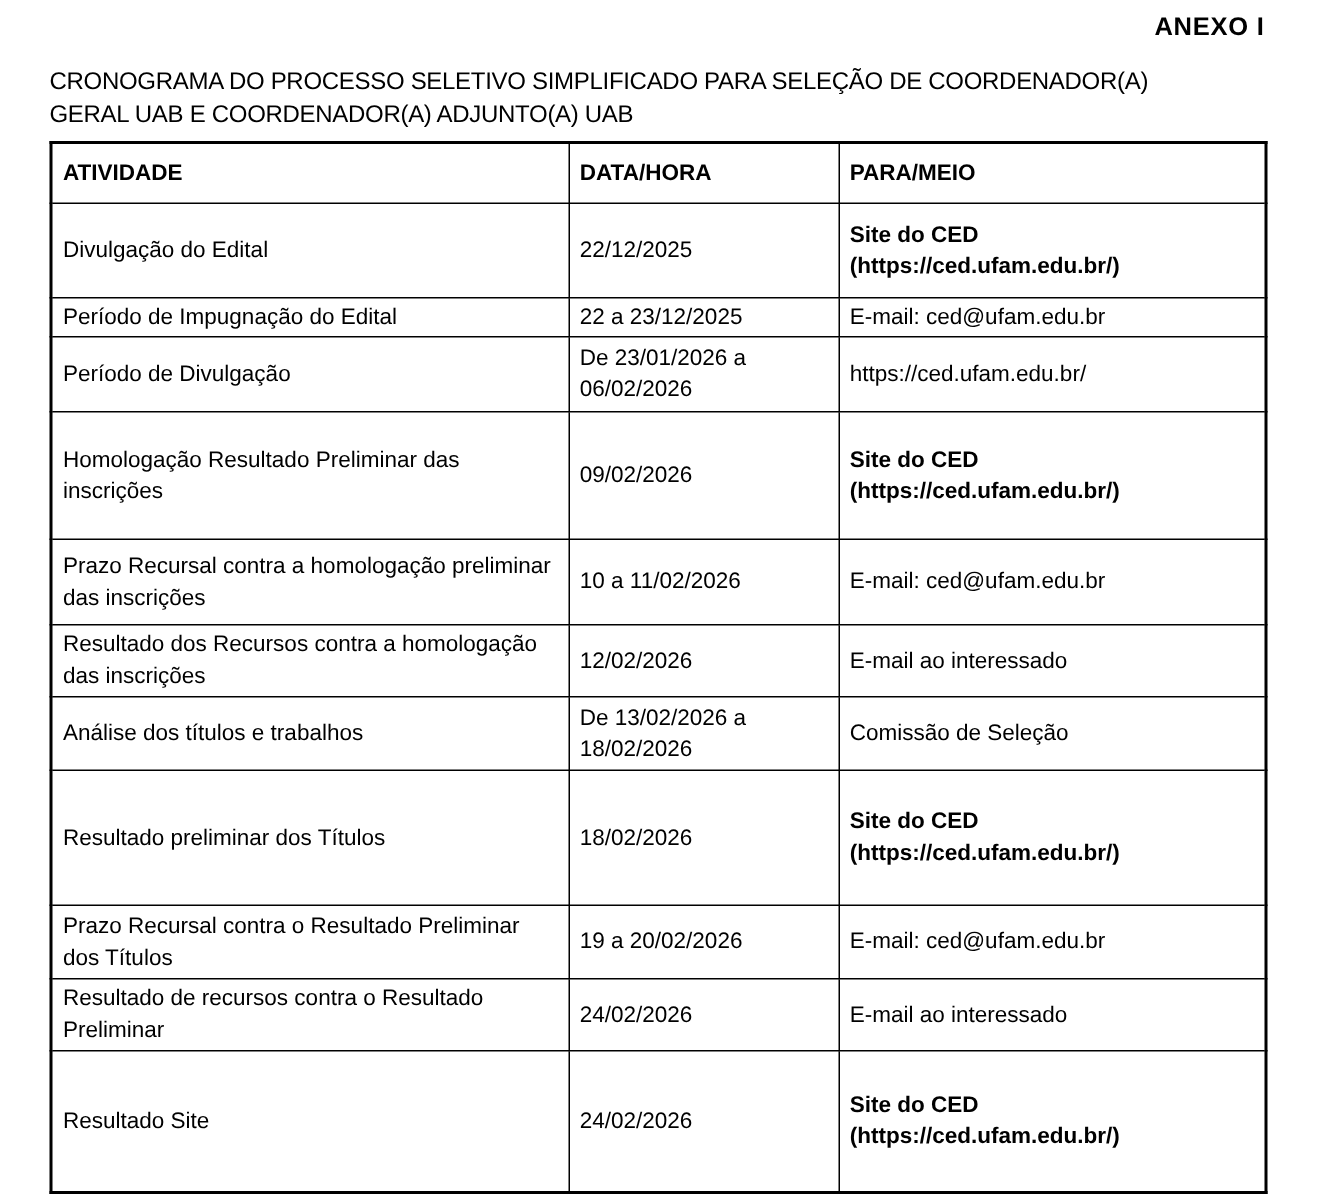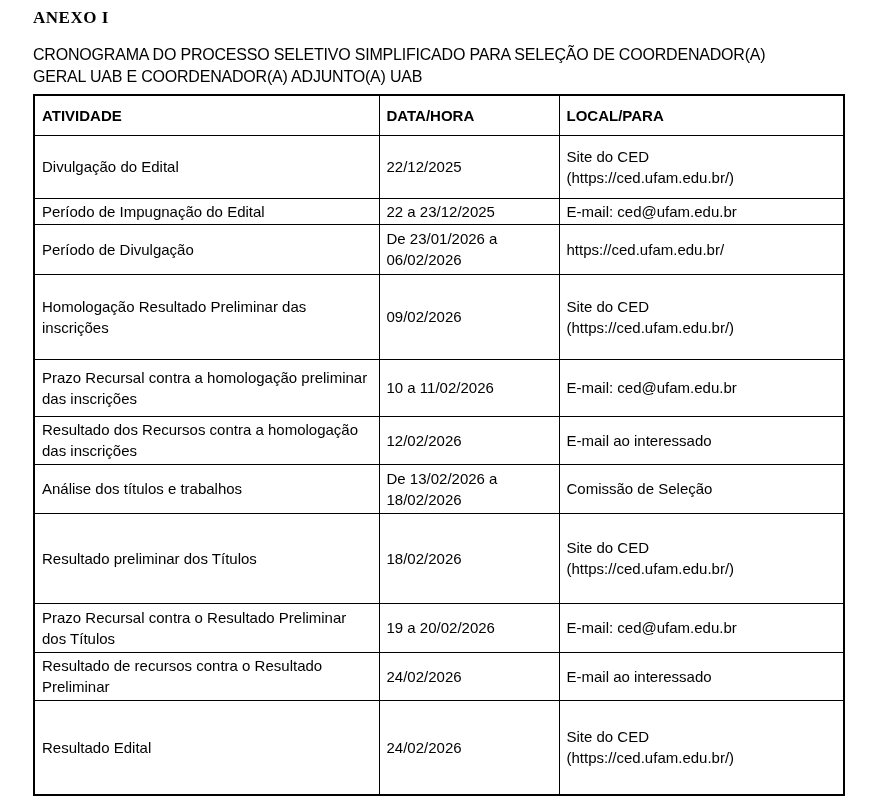--- a/index.html
+++ b/index.html
@@ -10,22 +10,22 @@
     font-family: "Liberation Sans", sans-serif;
     color: #000000;
     overflow: hidden;
   }
   .page {
     width: 891px;
     height: 801px;
     padding: 8px 48px 0 33px;
   }
   .doc-title {
-    text-align: left;
-    font-family: Liberation Serif, serif;
+    text-align: right;
+    font-family: Liberation Sans, sans-serif;
     font-weight: bold;
     font-size: 17px;
     letter-spacing: 0.5px;
     margin-bottom: 16px;
   }
   .doc-heading {
     font-weight: normal;
     font-size: 16px;
     line-height: 22px;
     margin-bottom: 6px;
@@ -44,21 +44,21 @@
     padding: 2px 6px 2px 7px;
     vertical-align: middle;
     white-space: pre-line;
     overflow: hidden;
   }
   table.cronograma th {
     text-align: left;
     font-weight: bold;
     height: 40px;
   }
-  td.valign-top { vertical-align: top; padding-top: 4px; }
+  td.valign-top { vertical-align: top; padding-top: 4px; font-weight: bold; }
   col.c-atividade { width: 345px; }
   col.c-data { width: 180px; }
   col.c-local { width: 285px; }
 </style>
 </head>
 <body>
 
 <div class="page">
 
   <div class="doc-title">ANEXO I</div>
@@ -71,21 +71,21 @@
   <table class="cronograma">
     <colgroup>
       <col class="c-atividade">
       <col class="c-data">
       <col class="c-local">
     </colgroup>
     <thead>
       <tr>
         <th>ATIVIDADE</th>
         <th>DATA/HORA</th>
-        <th>LOCAL/PARA</th>
+        <th>PARA/MEIO</th>
       </tr>
     </thead>
     <tbody>
       <tr style="height:63px;">
         <td>Divulgação do Edital</td>
         <td>22/12/2025</td>
         <td class="valign-top">Site do CED
 (https://ced.ufam.edu.br/)</td>
       </tr>
       <tr style="height:25px;">
@@ -131,21 +131,21 @@
         <td>Prazo Recursal contra o Resultado Preliminar dos Títulos</td>
         <td>19 a 20/02/2026</td>
         <td>E-mail: ced@ufam.edu.br</td>
       </tr>
       <tr style="height:48px;">
         <td>Resultado de recursos contra o Resultado Preliminar</td>
         <td>24/02/2026</td>
         <td>E-mail ao interessado</td>
       </tr>
       <tr style="height:95px;">
-        <td>Resultado Edital</td>
+        <td>Resultado Site</td>
         <td>24/02/2026</td>
         <td class="valign-top">Site do CED
 (https://ced.ufam.edu.br/)</td>
       </tr>
     </tbody>
   </table>
 
 </div>
 
 </body></html>

